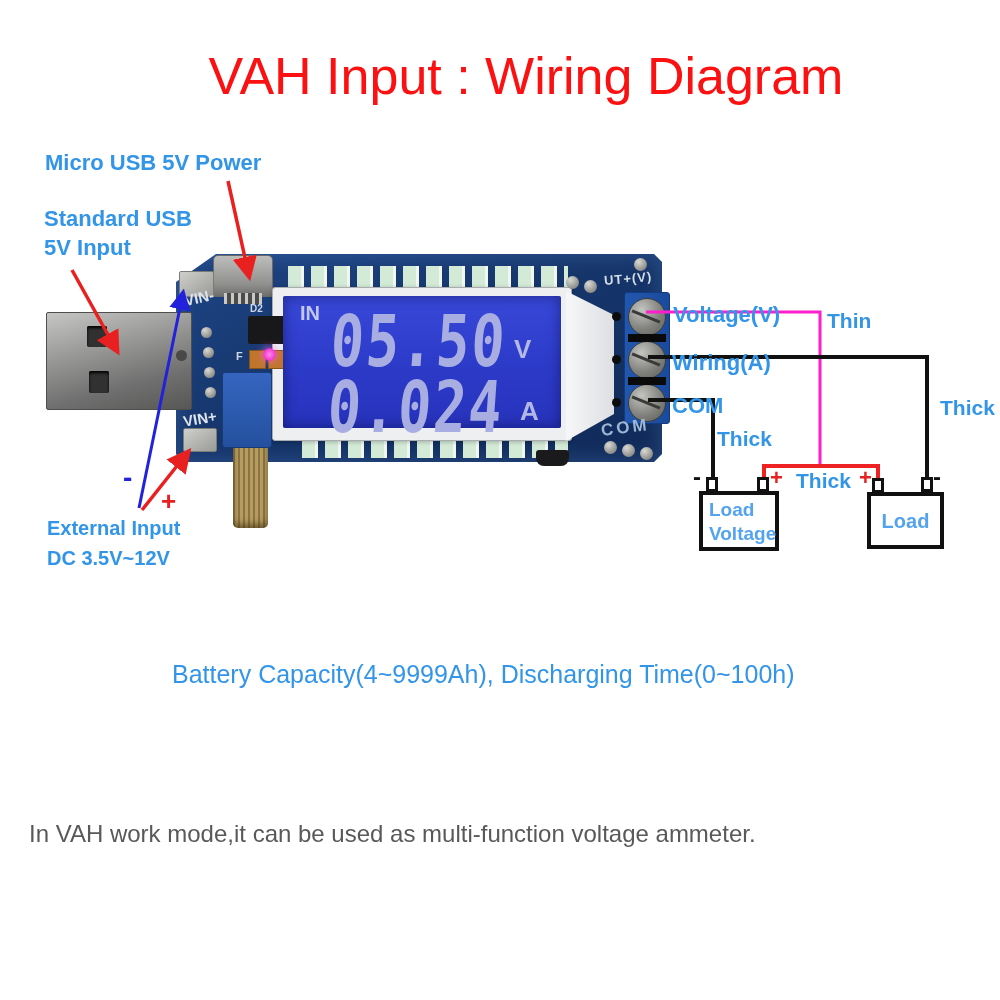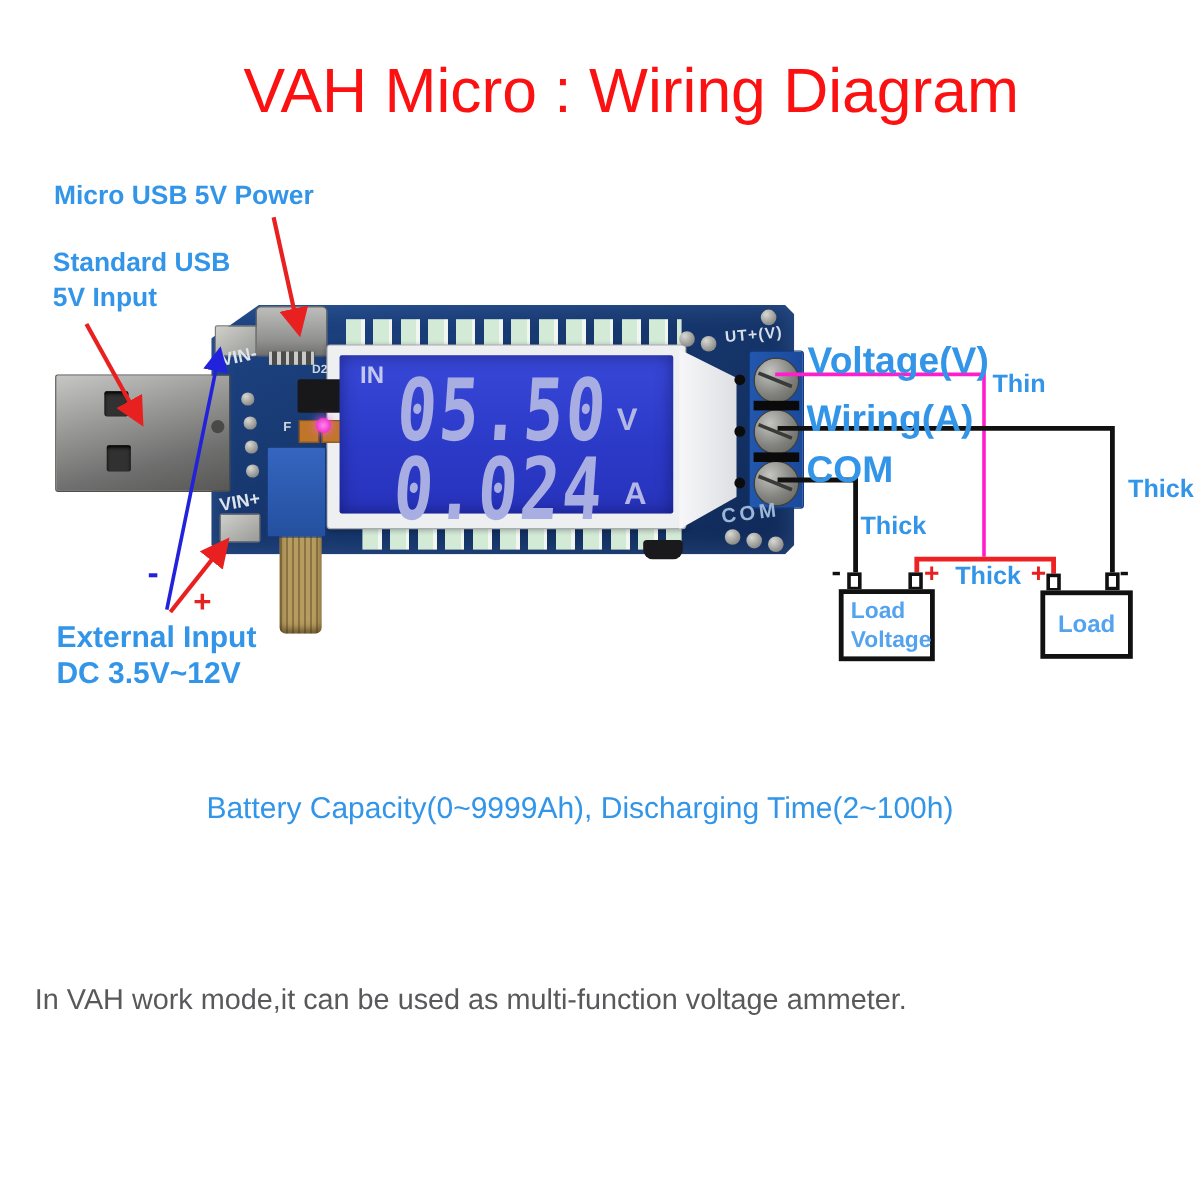--- a/index.html
+++ b/index.html
@@ -5,22 +5,22 @@
   html,body{margin:0;padding:0;background:#fff;}
   #canvas{position:relative;width:1000px;height:1000px;background:#ffffff;overflow:hidden;
           font-family:"Liberation Sans",sans-serif;}
   .abs{position:absolute;}
 
   
   .title{left:526px;top:46px;transform:translateX(-50%);font-size:52px;font-weight:400;
          color:#fb1111;white-space:nowrap;letter-spacing:0px;}
   .lbl{color:#3295e8;font-weight:600;white-space:nowrap;}
   .lbl-22{font-size:22px;}
-  .lbl-23{font-size:31px;}
-  .lbl-24{font-size:25px;}
+  .lbl-23{font-size:22px;margin-top:19px;}
+  .lbl-24{font-size:20px;}
   .lbl-21{font-size:21px;}
   .sign{font-weight:700;white-space:nowrap;}
   .specs{color:#3295e8;font-weight:400;font-size:25px;line-height:31px;white-space:nowrap;}
   .para{color:#59595b;font-weight:400;font-size:24px;white-space:nowrap;}
 
   
   .pcb{left:176px;top:254px;width:486px;height:208px;
        background:linear-gradient(155deg,#1e4585 0%,#16366c 45%,#102a58 100%);
        clip-path:polygon(40px 0%,478px 0%,486px 8px,486px 200px,478px 208px,8px 208px,0% 200px,0% 28px);
        box-shadow:inset 0 0 22px rgba(110,160,235,.28);z-index:1;}
@@ -74,21 +74,21 @@
   .stub{background:#ffffff;border:3px solid #111111;box-sizing:border-box;z-index:6;}
   .loadbox{background:#ffffff;border:4px solid #111111;box-sizing:border-box;z-index:6;}
   .loadtext{color:#54a3ef;font-weight:600;font-size:19px;line-height:24px;padding:3px 0 0 6px;}
   .z7{z-index:7;}
 </style>
 </head>
 <body>
 
 <div id="canvas">
 
-  <div class="abs title">VAH Micro : Wiring Diagram</div>
+  <div class="abs title">VAH Input : Wiring Diagram</div>
 
   <div class="abs lbl lbl-22" style="left:45px;top:150px;">Micro USB 5V Power</div>
   <div class="abs lbl lbl-22" style="left:44px;top:206px;">Standard USB</div>
   <div class="abs lbl lbl-22" style="left:44px;top:235px;">5V Input</div>
   <div class="abs lbl lbl-24" style="left:47px;top:517px;">External Input</div>
   <div class="abs lbl lbl-24" style="left:47px;top:547px;">DC 3.5V~12V</div>
   <div class="abs sign" style="left:123px;top:462px;font-size:28px;color:#2222dd;">-</div>
   <div class="abs sign" style="left:161px;top:486px;font-size:26px;color:#e82020;">+</div>
 
   <div class="abs pcb"></div>
@@ -105,21 +105,21 @@
   <div class="abs pad" style="left:183px;top:428px;width:32px;height:22px;"></div>
   <div class="abs silk" style="left:184px;top:289px;font-size:15px;transform:rotate(-12deg);">VIN-</div>
   <div class="abs silk" style="left:183px;top:410px;font-size:15px;transform:rotate(-10deg);">VIN+</div>
 
   <div class="abs dot" style="left:201px;top:327px;width:11px;height:11px;"></div>
   <div class="abs dot" style="left:203px;top:347px;width:11px;height:11px;"></div>
   <div class="abs dot" style="left:204px;top:367px;width:11px;height:11px;"></div>
   <div class="abs dot" style="left:205px;top:387px;width:11px;height:11px;"></div>
 
   <div class="abs chip"></div>
-  <div class="abs silk" style="left:260px;top:303px;font-size:10px;color:#cdd6e2;">D2</div>
+  <div class="abs silk" style="left:250px;top:303px;font-size:10px;color:#cdd6e2;">D2</div>
   <div class="abs silk" style="left:236px;top:350px;font-size:11px;color:#cdd6e2;">F</div>
   <div class="abs ocomp" style="left:249px;top:350px;width:15px;height:17px;"></div>
   <div class="abs ocomp" style="left:268px;top:350px;width:15px;height:17px;"></div>
   <div class="abs led-pink"></div>
 
   <div class="abs caps" style="left:288px;top:266px;width:280px;height:22px;"></div>
   <div class="abs caps" style="left:302px;top:438px;width:266px;height:20px;"></div>
 
   <div class="abs lcd-frame"></div>
   <div class="abs lcd-wedge"></div>
@@ -201,18 +201,18 @@
   <div class="abs loadbox" style="left:867px;top:492px;width:77px;height:57px;display:flex;align-items:center;justify-content:center;">
     <div class="loadtext" style="padding:0;font-size:20px;">Load</div>
   </div>
 
   <div class="abs sign z7" style="left:693px;top:463px;font-size:24px;color:#111;">-</div>
   <div class="abs sign z7" style="left:770px;top:465px;font-size:22px;color:#e82020;">+</div>
   <div class="abs sign z7" style="left:859px;top:465px;font-size:22px;color:#e82020;">+</div>
   <div class="abs sign z7" style="left:933px;top:463px;font-size:24px;color:#111;">-</div>
 
   <div class="abs specs" style="left:172px;top:659px;">
-    <div>Battery Capacity(0~9999Ah), Discharging Time(2~100h)</div>
+    <div>Battery Capacity(4~9999Ah), Discharging Time(0~100h)</div>
   </div>
 
   <div class="abs para" style="left:29px;top:820px;">In VAH work mode,it can be used as multi-function voltage ammeter.</div>
 
 </div>
 
 </body></html>

